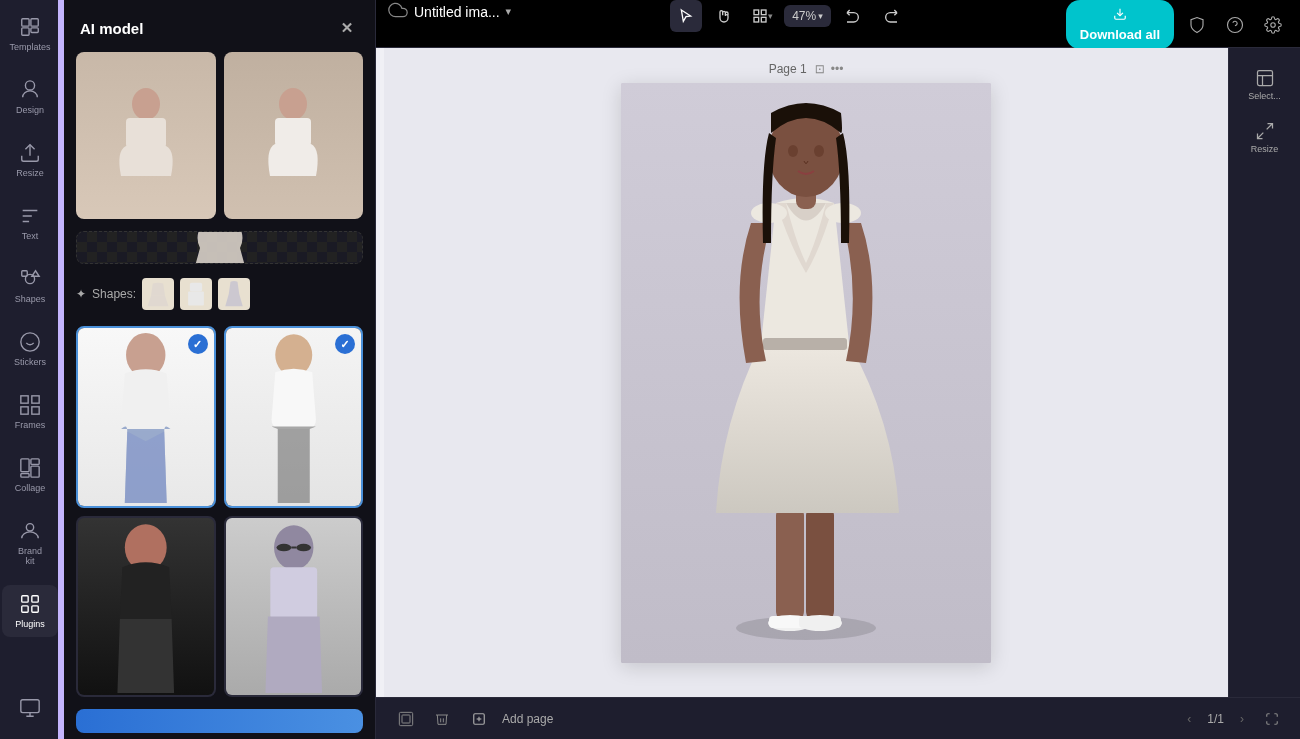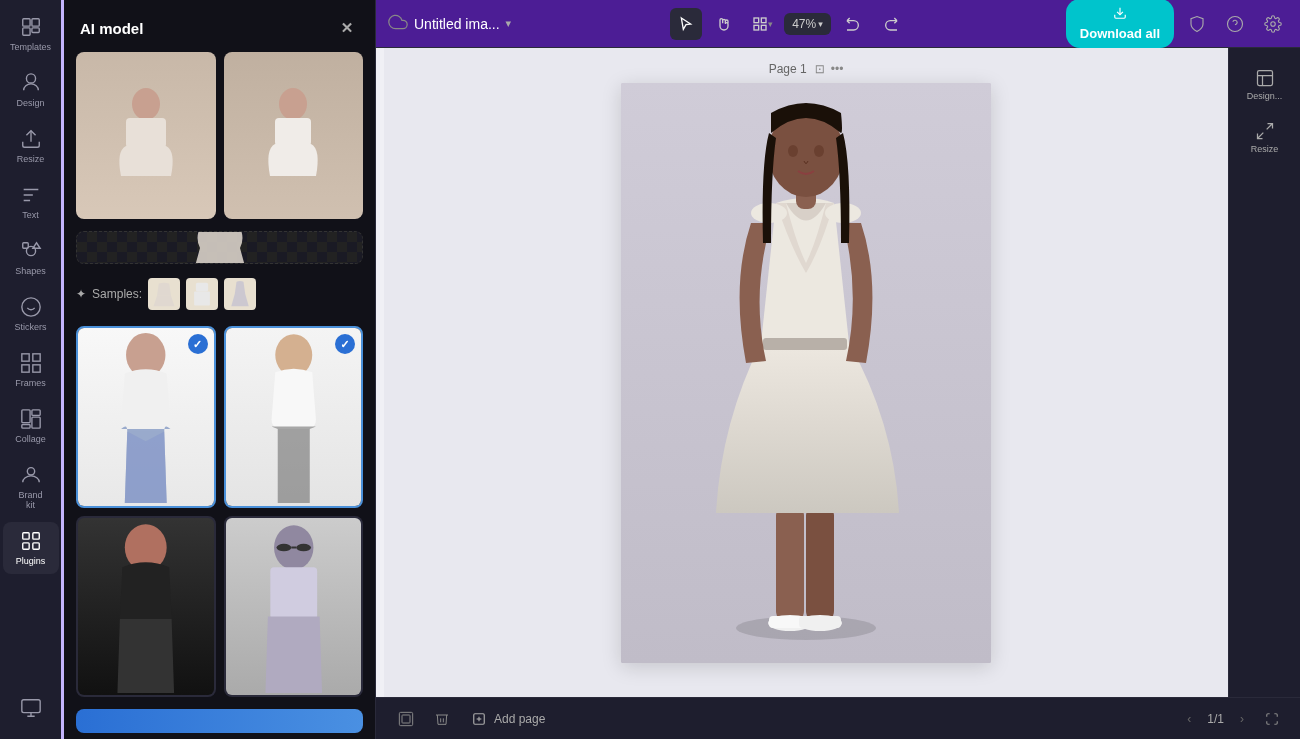--- a/index.html
+++ b/index.html
@@ -4,24 +4,24 @@
   <style>
     * { box-sizing: border-box; margin: 0; padding: 0; }
     body { font-family: -apple-system, BlinkMacSystemFont, 'Segoe UI', sans-serif; background: #1a1a2e; display: flex; width: 1300px; height: 739px; overflow: hidden; }
 
     
     .left-nav {
       width: 64px;
       background: #1e1e2e;
       display: flex;
       flex-direction: column;
-      align-items: center;
+      align-items: flex-end;
       padding: 8px 0;
-      gap: 4px;
-      border-right: 3px solid #c4b5fd;
+      gap: 11px;
+      border-right: 6px solid #c4b5fd;
     }
     .nav-item {
       display: flex;
       flex-direction: column;
       align-items: center;
       justify-content: center;
       width: 56px;
       padding: 8px 4px;
       border-radius: 8px;
       cursor: pointer;
@@ -197,24 +197,24 @@
     .main-area {
       flex: 1;
       display: flex;
       flex-direction: column;
       background: #f0f0f5;
     }
 
     
     .topbar {
       height: 48px;
-      background: #4c1d95;
-      display: flex;
-      align-items: center;
-      padding: 15px 12px;
+      background: #000000;
+      display: flex;
+      align-items: flex-start;
+      padding: 0 12px;
       gap: 8px;
       border-bottom: 1px solid #2a2a3a;
     }
     .topbar-left {
       display: flex;
       align-items: center;
       gap: 6px;
       color: #ccc;
       font-size: 13px;
     }
@@ -351,21 +351,21 @@
     .bottom-btn {
       width: 28px; height: 28px;
       display: flex; align-items: center; justify-content: center;
       color: #888;
       cursor: pointer;
       border-radius: 4px;
     }
     .add-page-btn {
       display: flex;
       align-items: center;
-      gap: 8px;
+      gap: 16px;
       color: #aaa;
       font-size: 12px;
       cursor: pointer;
       padding: 4px 8px;
       border-radius: 6px;
     }
     .pagination {
       margin-left: auto;
       display: flex;
       align-items: center;
@@ -528,21 +528,21 @@
 
         <path d="M30 5 Q45 0 60 5 L65 40 Q70 50 65 60 L80 115 L10 115 L25 60 Q20 50 25 40Z" fill="#d8d0c8" opacity="0.9"></path>
         <path d="M38 5 L52 5 L60 40 L30 40Z" fill="#c8c0b8" opacity="0.8"></path>
       </svg>
     </div>
 
   </div>
 
   <div class="samples-row">
     <span>✦</span>
-    <span>Samples:</span>
+    <span>Shapes:</span>
     <div class="sample-thumb">
       <svg viewBox="0 0 32 32" width="28" height="28">
           <path d="M10 4 Q16 2 22 4 L24 18 L8 18Z" fill="#e0d8d0"></path>
           <path d="M8 18 L24 18 L28 30 L4 30Z" fill="#e0d8d0"></path>
         </svg>
     </div>
     <div class="sample-thumb">
       <svg viewBox="0 0 32 32" width="28" height="28">
           <rect x="9" y="3" width="14" height="10" rx="2" fill="#e8e8e8"></rect>
           <rect x="7" y="13" width="18" height="16" rx="1" fill="#e8e8e8"></rect>
@@ -772,21 +772,21 @@
         </div>
       </div>
     </div>
 
     <div class="right-panel">
       <div class="right-panel-btn">
         <svg width="20" height="20" viewBox="0 0 24 24" fill="none" stroke="currentColor" stroke-width="1.5">
             <rect x="3" y="3" width="18" height="18" rx="2"></rect>
             <path d="M3 9h18M9 21V9"></path>
           </svg>
-        <span>Design...</span>
+        <span>Select...</span>
       </div>
       <div class="right-panel-btn">
         <svg width="20" height="20" viewBox="0 0 24 24" fill="none" stroke="currentColor" stroke-width="1.5">
             <path d="M15 3h6v6M9 21H3v-6M21 3l-7 7M3 21l7-7"></path>
           </svg>
         <span>Resize</span>
       </div>
     </div>
   </div>
 

